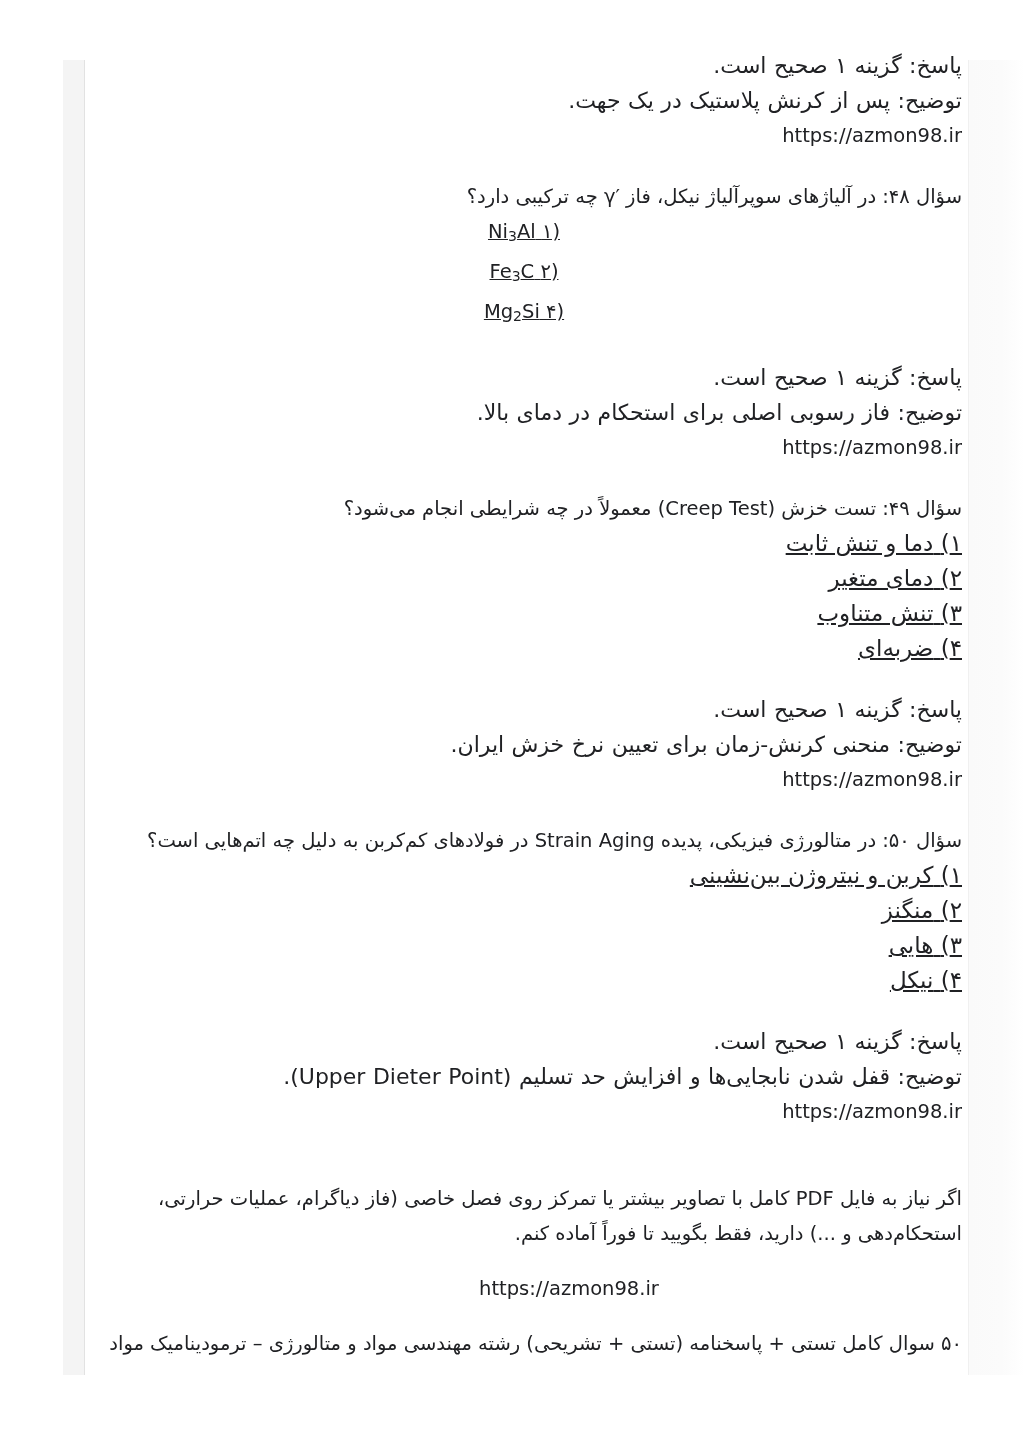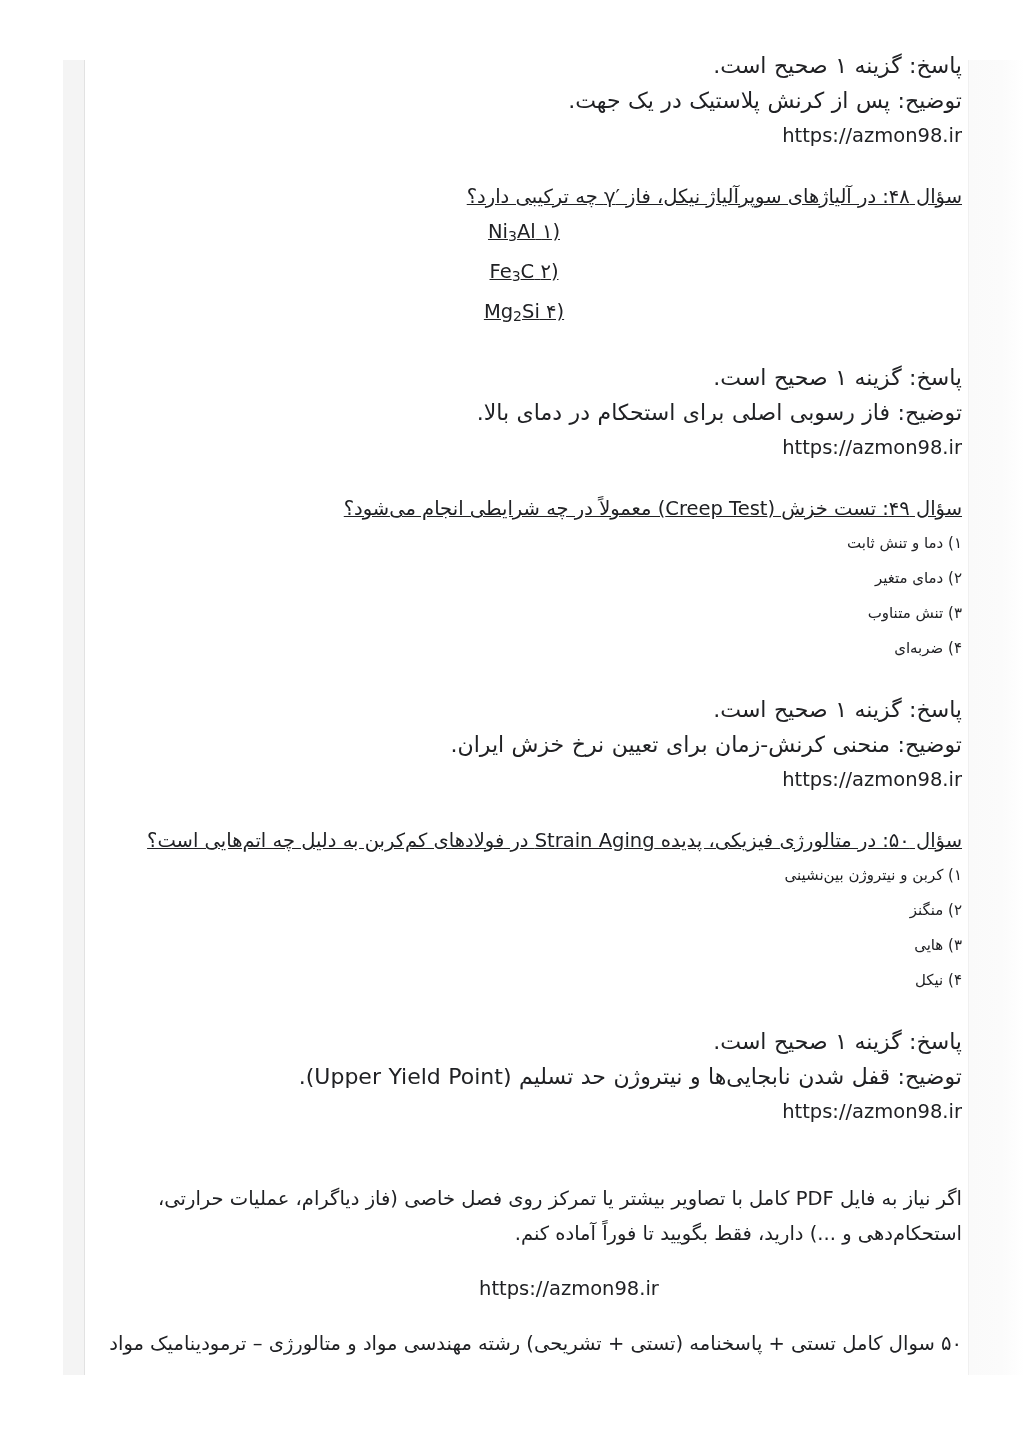--- a/index.html
+++ b/index.html
@@ -70,26 +70,26 @@
 
   .para {
     font-size: 19.5px;
     line-height: 35px;
     text-align: right;
   }
 
   .q-line {
     font-size: 19.5px;
     line-height: 35px;
+  }
+
+  .opt {
+    font-size: 23px;
+    line-height: 35px;
     text-decoration: underline;
-  }
-
-  .opt {
-    font-size: 15px;
-    line-height: 35px;
   }
 
   .opt-ltr {
     direction: ltr;
     text-align: center;
     font-size: 19.5px;
     line-height: 35px;
     unicode-bidi: isolate;
     text-decoration: underline;
   }
@@ -209,21 +209,21 @@
     <div class="opt">
       <span>۴)</span>
       <span>نیکل</span>
     </div>
   </div>
 
   <div class="spacer-lg"></div>
 
   <div class="block">
     <div class="line">پاسخ: گزینه ۱ صحیح است.</div>
-    <div class="line">توضیح: قفل شدن نابجایی‌ها و نیتروژن حد تسلیم (Upper Yield Point).</div>
+    <div class="line">توضیح: قفل شدن نابجایی‌ها و افزایش حد تسلیم (Upper Dieter Point).</div>
     <div class="url">https://azmon98.ir</div>
   </div>
 
   <div class="spacer-lg"></div>
 
 
   <div class="spacer-lg"></div>
 
   <div class="para">اگر نیاز به فایل PDF کامل با تصاویر بیشتر یا تمرکز روی فصل خاصی (فاز دیاگرام، عملیات حرارتی، استحکام‌دهی و ...) دارید، فقط بگویید تا فوراً آماده کنم.</div>
 

